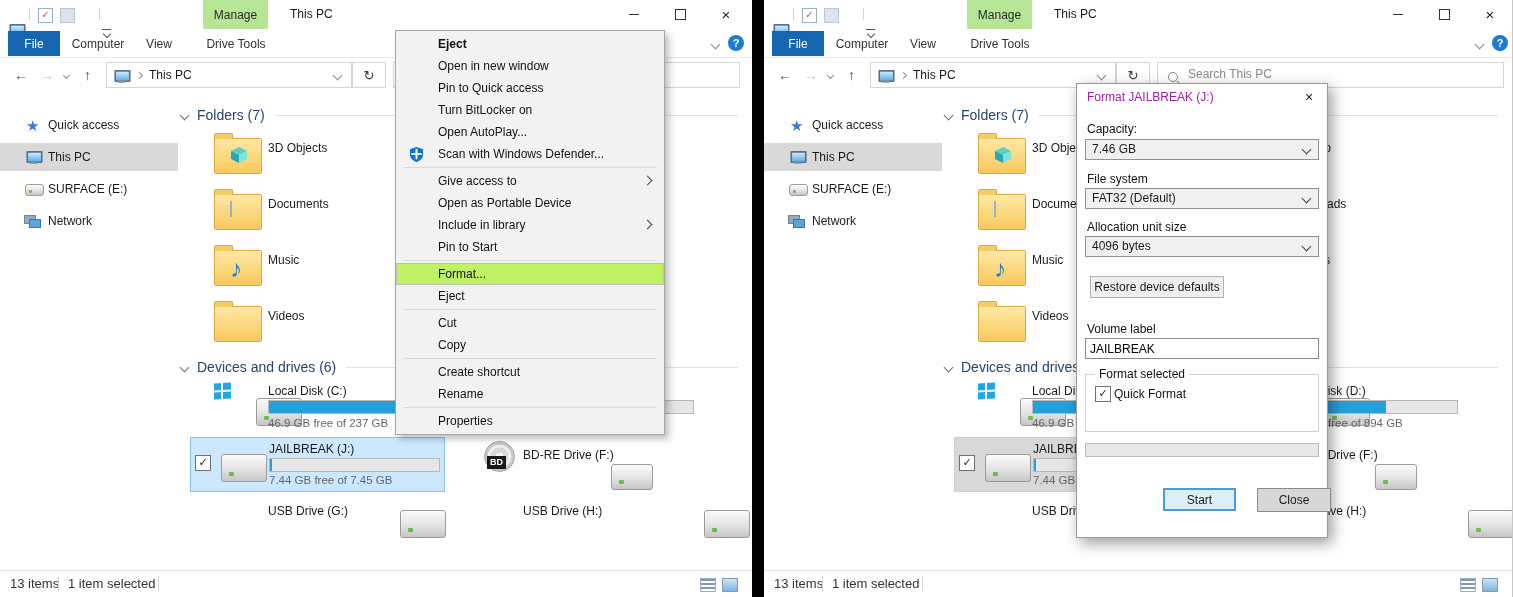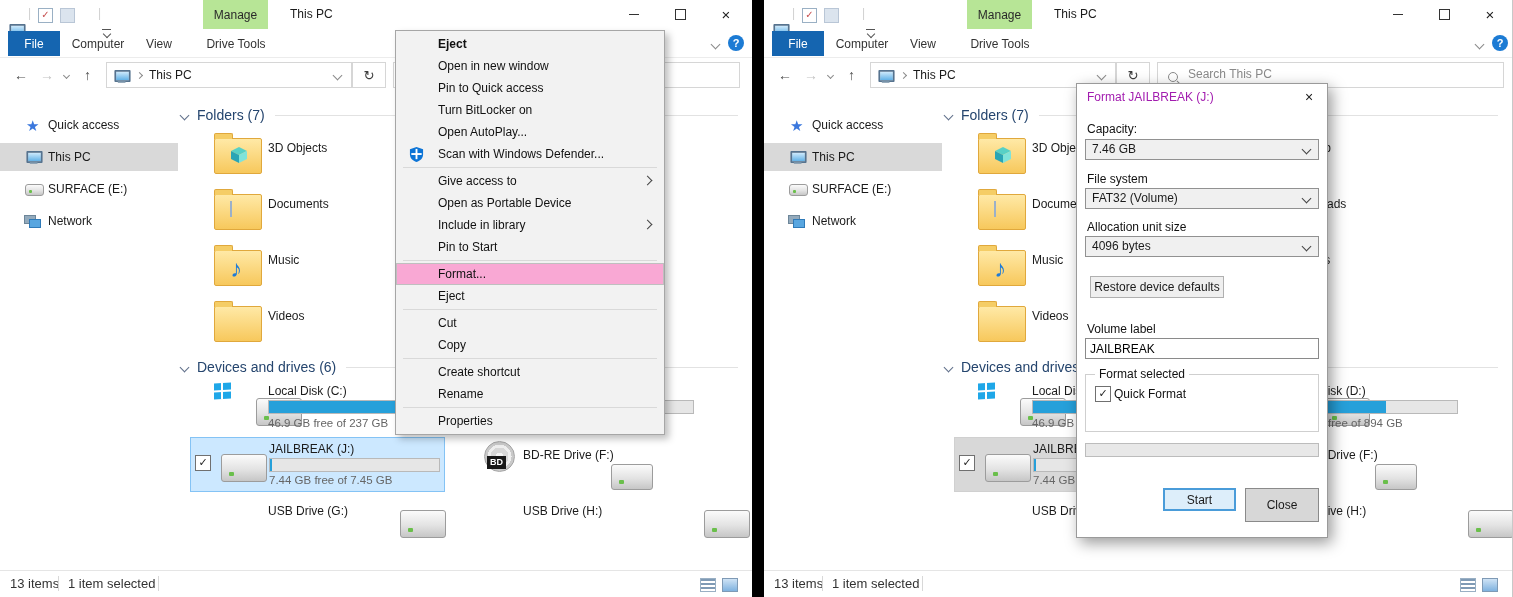--- a/index.html
+++ b/index.html
@@ -92,21 +92,21 @@
   .selgray{background:#d8d8d8;border:1px solid #d0d0d0}
   .sbar{position:absolute;left:0;right:0;bottom:0;height:26px;background:#fff;border-top:1px solid #e5e5e5}
   .ssep{position:absolute;top:5px;width:1px;height:15px;background:#d8d8d8}
   .stxt{position:absolute;top:0;line-height:25px;font-size:13px;color:#333}
 
   
   .menu{position:absolute;left:395px;top:30px;width:270px;background:#f2f2f2;border:1px solid #a6a6a6;
         box-shadow:4px 4px 7px rgba(0,0,0,.25);z-index:20;padding:2px 0;box-sizing:border-box}
   .mi{position:relative;height:22px;line-height:22px;padding-left:42px;font-size:12px;color:#111}
   .mi.b{font-weight:bold}
-  .mi.hl{background:#f9a8d4;box-shadow:inset 0 0 0 1px #bfbfbf}
+  .mi.hl{background:#bef264;box-shadow:inset 0 0 0 1px #bfbfbf}
   .msep{height:1px;background:#d9d9d9;margin:2px 7px}
   .mchev{position:absolute;right:13px;top:7px}
   .micon{position:absolute;left:13px;top:4px}
 
   
   .dlg{position:absolute;left:312px;top:83px;width:252px;height:455px;background:#fff;border:1px solid #9a9a9a;
        box-shadow:4px 5px 14px rgba(0,0,0,.4);z-index:20;box-sizing:border-box}
   .dttl{position:absolute;left:10px;top:6px;font-size:12px;color:#a21caf}
   .dx{position:absolute;right:0;top:0;width:36px;height:26px;font-size:14px}
   .dl{position:absolute;font-size:12px;color:#111}
@@ -508,21 +508,21 @@
       <div class="dx ctr">×</div>
 
       <span class="dl" style="left:10px;top:38px">Capacity:</span>
       <div class="combo" style="top:55px">
         <span>7.46 GB</span>
         <span class="chd d"></span>
       </div>
 
       <span class="dl" style="left:10px;top:88px">File system</span>
       <div class="combo" style="top:104px">
-        <span>FAT32 (Volume)</span>
+        <span>FAT32 (Default)</span>
         <span class="chd d"></span>
       </div>
 
       <span class="dl" style="left:10px;top:136px">Allocation unit size</span>
       <div class="combo" style="top:152px">
         <span>4096 bytes</span>
         <span class="chd d"></span>
       </div>
 
       <div class="dbtn ctr" style="left:13px;top:192px;width:134px;height:22px">Restore device defaults</div>
@@ -531,16 +531,16 @@
       <input class="ti" style="top: 254px;" value="JAILBREAK">
 
       <div class="grp" style="top:290px;height:58px"></div>
       <span class="leg" style="left:18px;top:283px">Format selected</span>
       <span class="cb" style="left:18px;top:302px">✓</span>
       <span class="dl" style="left:37px;top:303px">Quick Format</span>
 
       <div class="prog" style="top:359px"></div>
 
       <div class="dbtn dstart ctr" style="left:86px;top:404px;width:73px;height:23px">Start</div>
-      <div class="dbtn dclose ctr" style="left:168px;top:404px;width:74px;height:34px">Close</div>
+      <div class="dbtn dclose ctr" style="left:180px;top:404px;width:74px;height:24px">Close</div>
     </div>
   </div>
 </div>
 
 </body></html>

